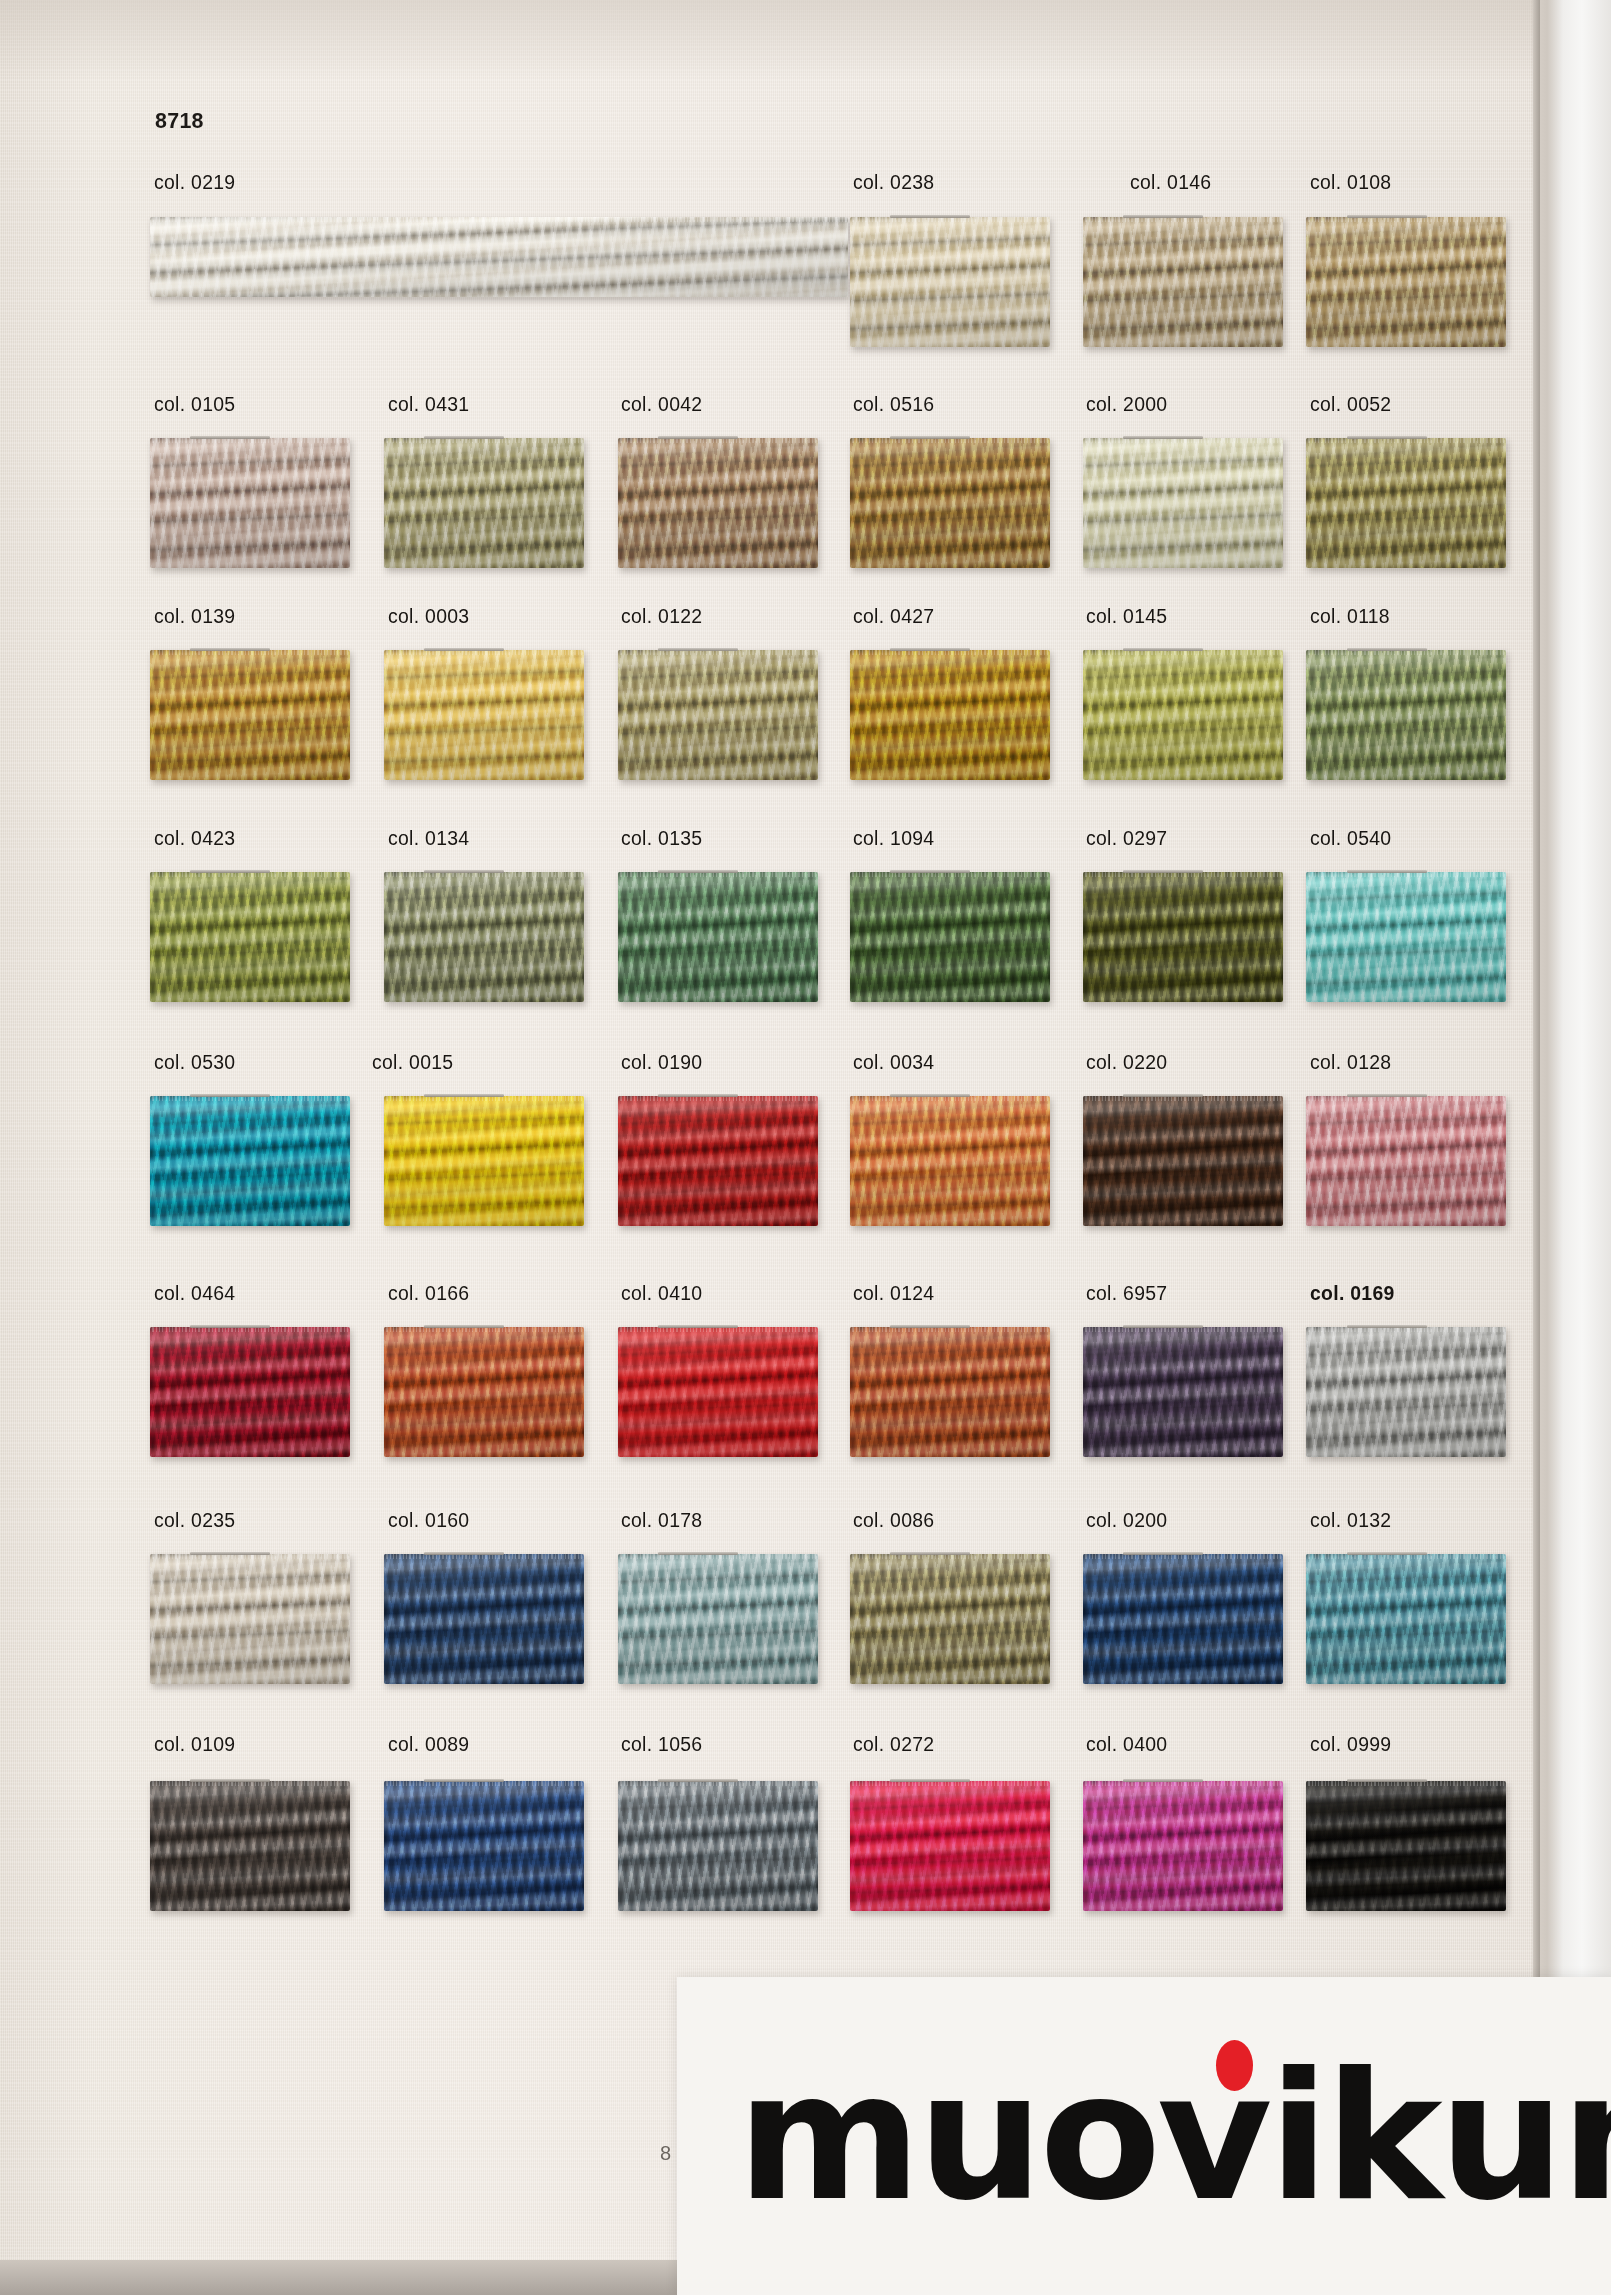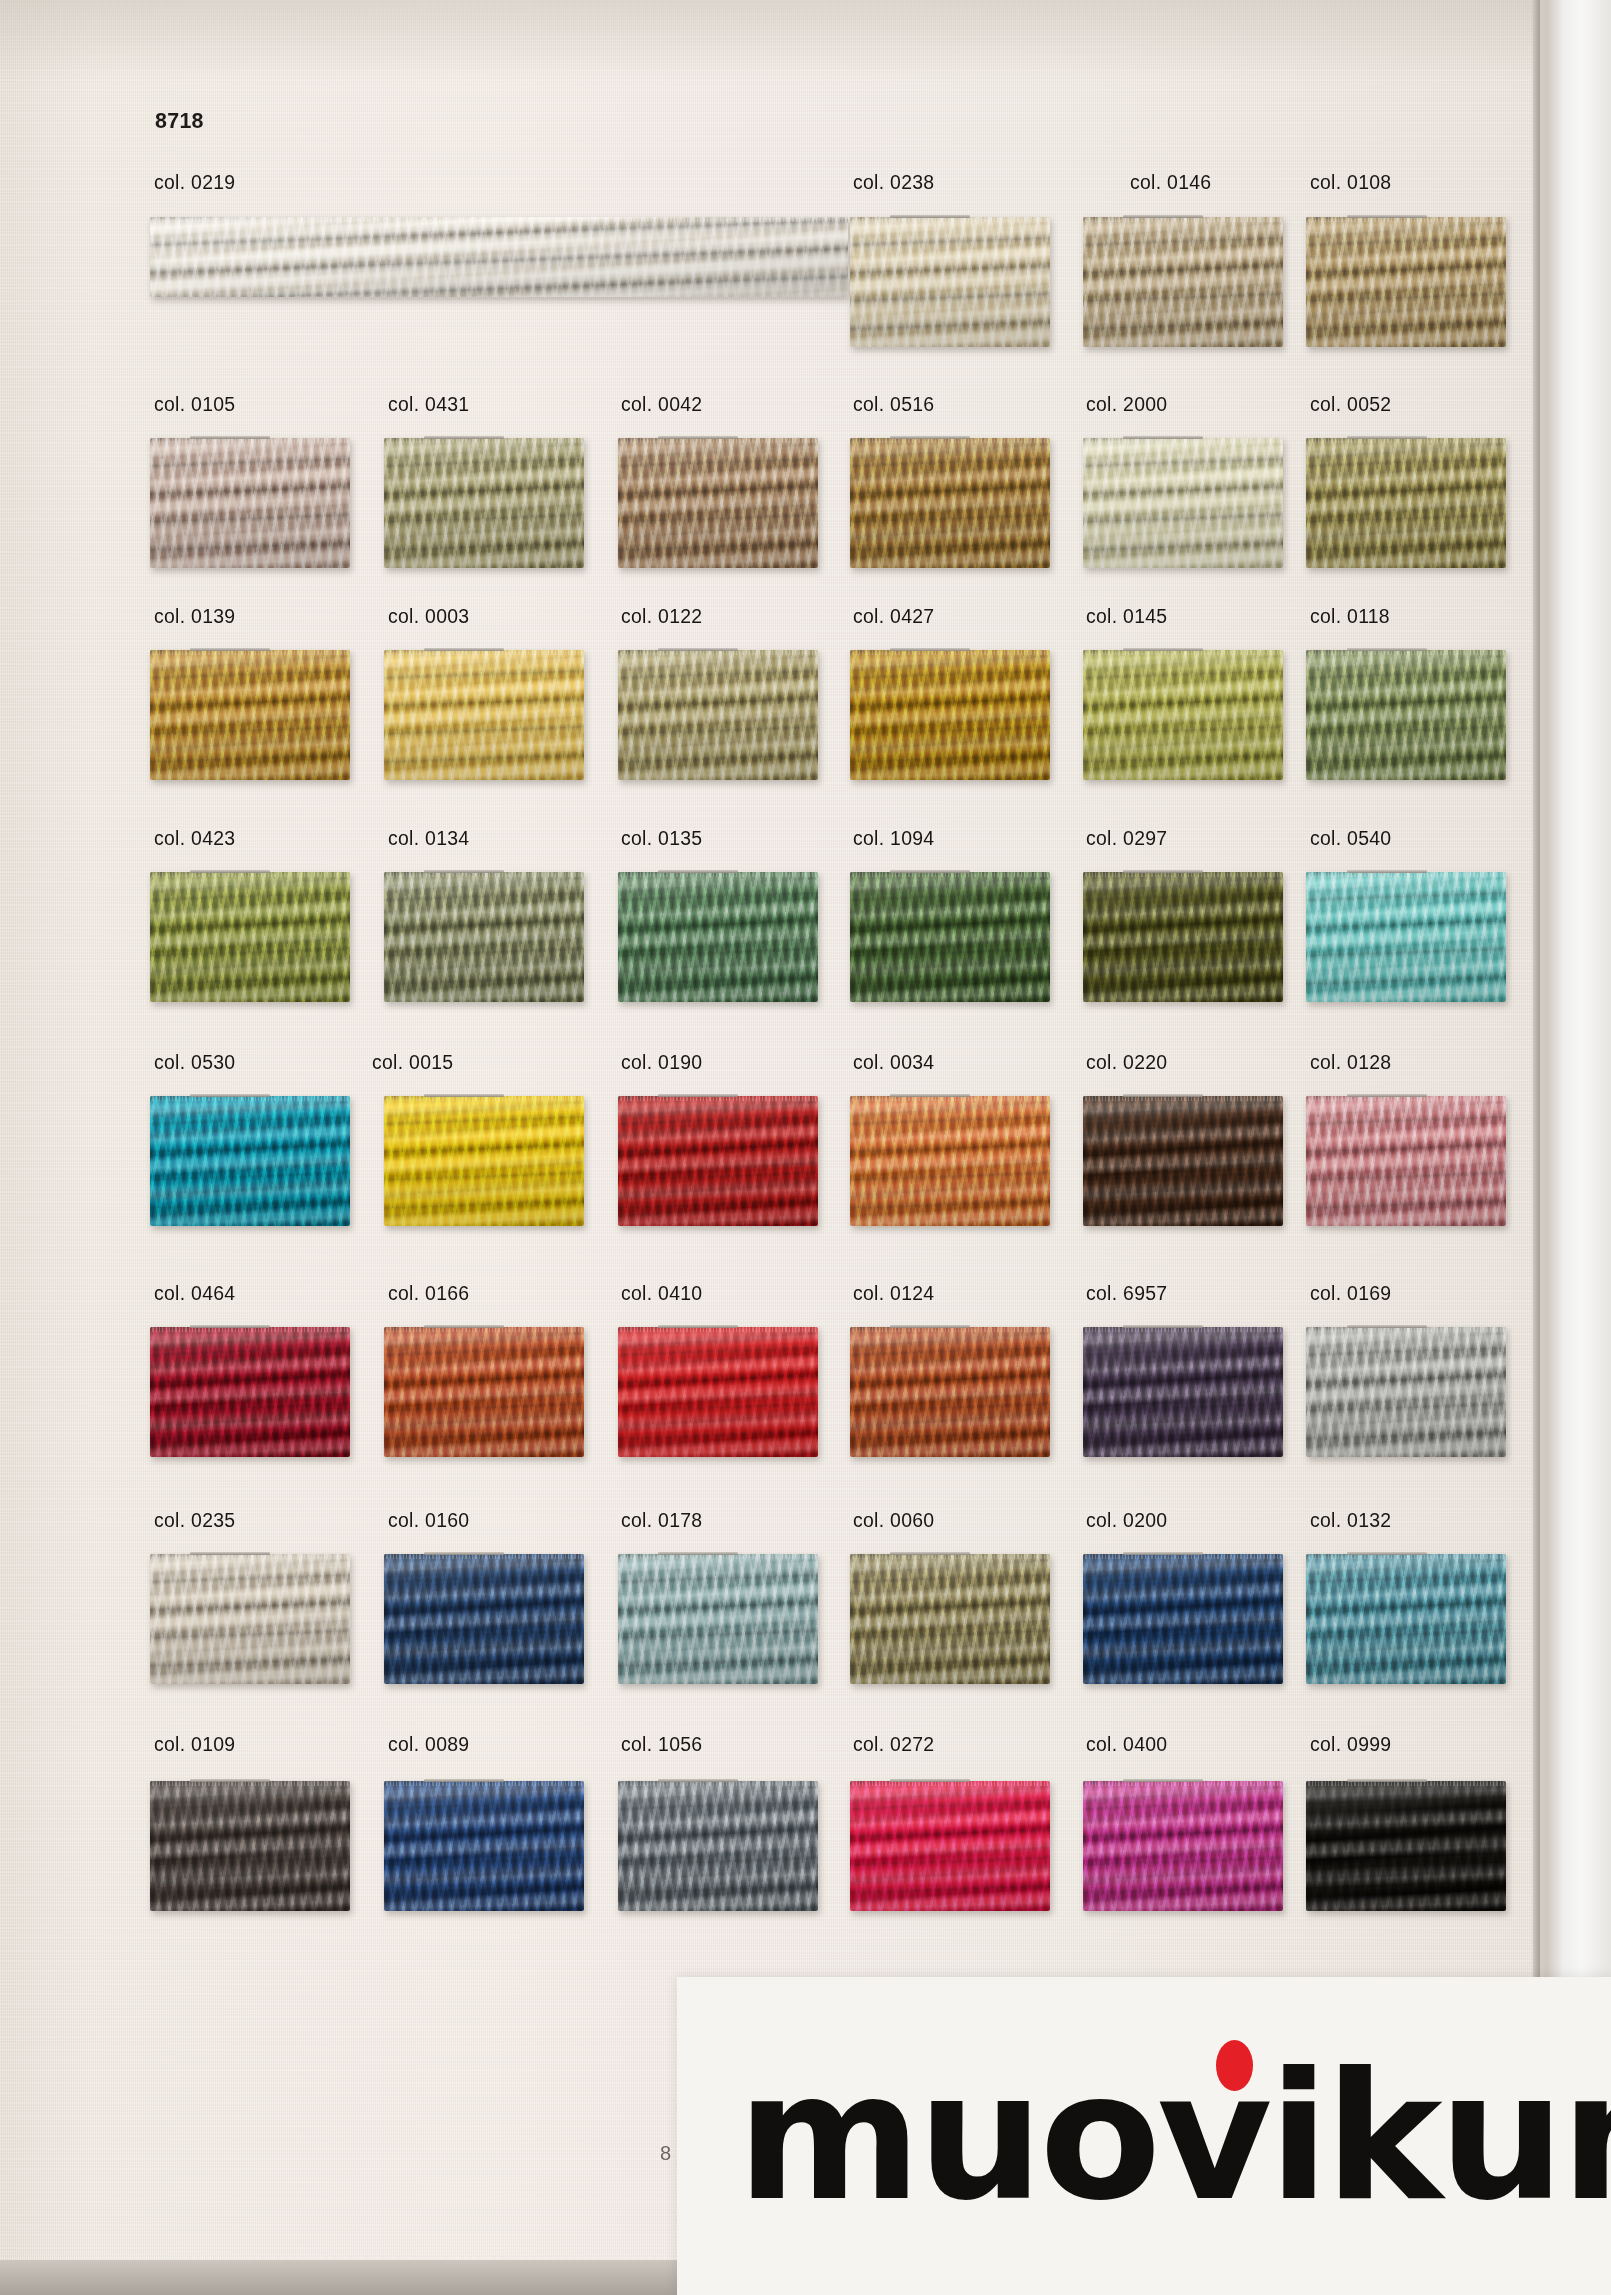--- a/index.html
+++ b/index.html
@@ -492,21 +492,21 @@
       <div class="pin" style="left: 890px; top: 1325px; width: 80px;"></div>
       <div class="col-label" style="left: 1086px; top: 1282px;">col. 6957</div>
       <div class="swatch" style="left: 1083px; top: 1327px; width: 200px; height: 130px;">
         <div class="base" style="background: repeating-linear-gradient(176deg, rgb(46, 35, 53) 0px, rgb(74, 59, 82) 6px, rgb(74, 59, 82) 12px, rgb(46, 35, 53) 20px);"></div>
         <div class="rows"></div>
         <div class="weave"></div>
         <div class="sheen"></div>
         <div class="frayed-top"></div>
       </div>
       <div class="pin" style="left: 1123px; top: 1325px; width: 80px;"></div>
-      <div class="col-label" style="left: 1310px; top: 1282px;">col. 0169</div>
+      <div class="col-label" style="left: 1310px; top: 1282px; font-weight: bold;">col. 0169</div>
       <div class="swatch" style="left: 1306px; top: 1327px; width: 200px; height: 130px;">
         <div class="base" style="background: repeating-linear-gradient(176deg, rgb(145, 145, 141) 0px, rgb(181, 181, 177) 6px, rgb(181, 181, 177) 12px, rgb(145, 145, 141) 20px);"></div>
         <div class="rows"></div>
         <div class="weave"></div>
         <div class="sheen"></div>
         <div class="frayed-top"></div>
       </div>
       <div class="pin" style="left: 1347px; top: 1325px; width: 80px;"></div>
       <div class="col-label" style="left: 154px; top: 1509px;">col. 0235</div>
       <div class="swatch" style="left: 150px; top: 1554px; width: 200px; height: 130px;">
@@ -528,21 +528,21 @@
       <div class="pin" style="left: 424px; top: 1552px; width: 80px;"></div>
       <div class="col-label" style="left: 621px; top: 1509px;">col. 0178</div>
       <div class="swatch" style="left: 618px; top: 1554px; width: 200px; height: 130px;">
         <div class="base" style="background: repeating-linear-gradient(176deg, rgb(119, 150, 150) 0px, rgb(156, 184, 184) 6px, rgb(156, 184, 184) 12px, rgb(119, 150, 150) 20px);"></div>
         <div class="rows"></div>
         <div class="weave"></div>
         <div class="sheen"></div>
         <div class="frayed-top"></div>
       </div>
       <div class="pin" style="left: 658px; top: 1552px; width: 80px;"></div>
-      <div class="col-label" style="left: 853px; top: 1509px;">col. 0060</div>
+      <div class="col-label" style="left: 853px; top: 1509px;">col. 0086</div>
       <div class="swatch" style="left: 850px; top: 1554px; width: 200px; height: 130px;">
         <div class="base" style="background: repeating-linear-gradient(176deg, rgb(117, 106, 65) 0px, rgb(156, 145, 100) 6px, rgb(156, 145, 100) 12px, rgb(117, 106, 65) 20px);"></div>
         <div class="rows"></div>
         <div class="weave"></div>
         <div class="sheen"></div>
         <div class="frayed-top"></div>
       </div>
       <div class="pin" style="left: 890px; top: 1552px; width: 80px;"></div>
       <div class="col-label" style="left: 1086px; top: 1509px;">col. 0200</div>
       <div class="swatch" style="left: 1083px; top: 1554px; width: 200px; height: 130px;">

